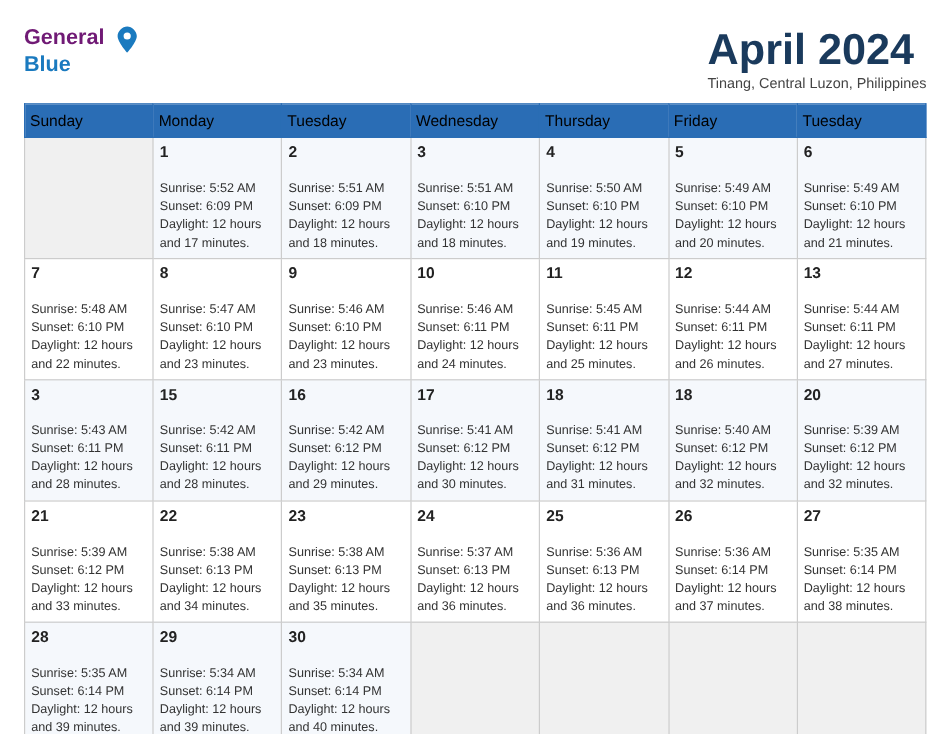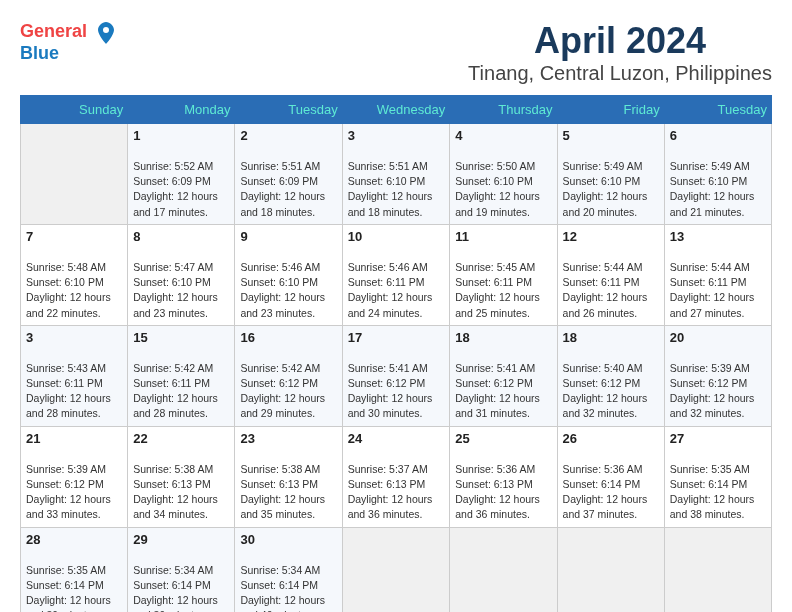--- a/index.html
+++ b/index.html
@@ -20,49 +20,49 @@
       display: flex;
       align-items: center;
     }
     .logo-text {
       font-size: 18px;
       font-weight: bold;
       color: #1a3a5c;
       line-height: 1.1;
     }
     .logo-text span {
-      color: #ef4444;
+      color: #701a75;
     }
     .logo-icon {
       width: 24px;
       height: 24px;
       margin-left: 2px;
     }
     .title-area {
-      text-align: center;
+      text-align: left;
     }
     .month-title {
       font-size: 36px;
       font-weight: bold;
       color: #1a3a5c;
     }
     .subtitle {
-      font-size: 20px;
+      font-size: 12px;
       color: #444;
     }
     .calendar-table {
       width: 100%;
       border-collapse: collapse;
       font-size: 11px;
     }
     .calendar-table thead tr th {
       background-color: #2a6db5;
-      color: #5eead4;
+      color: #000000;
       padding: 6px 4px;
-      text-align: right;
+      text-align: left;
       font-size: 13px;
       font-weight: normal;
       border: 1px solid #2a6db5;
     }
     .calendar-table tbody tr td {
       border: 1px solid #ccc;
       vertical-align: top;
       padding: 4px 5px;
       width: 108px;
       min-height: 80px;

